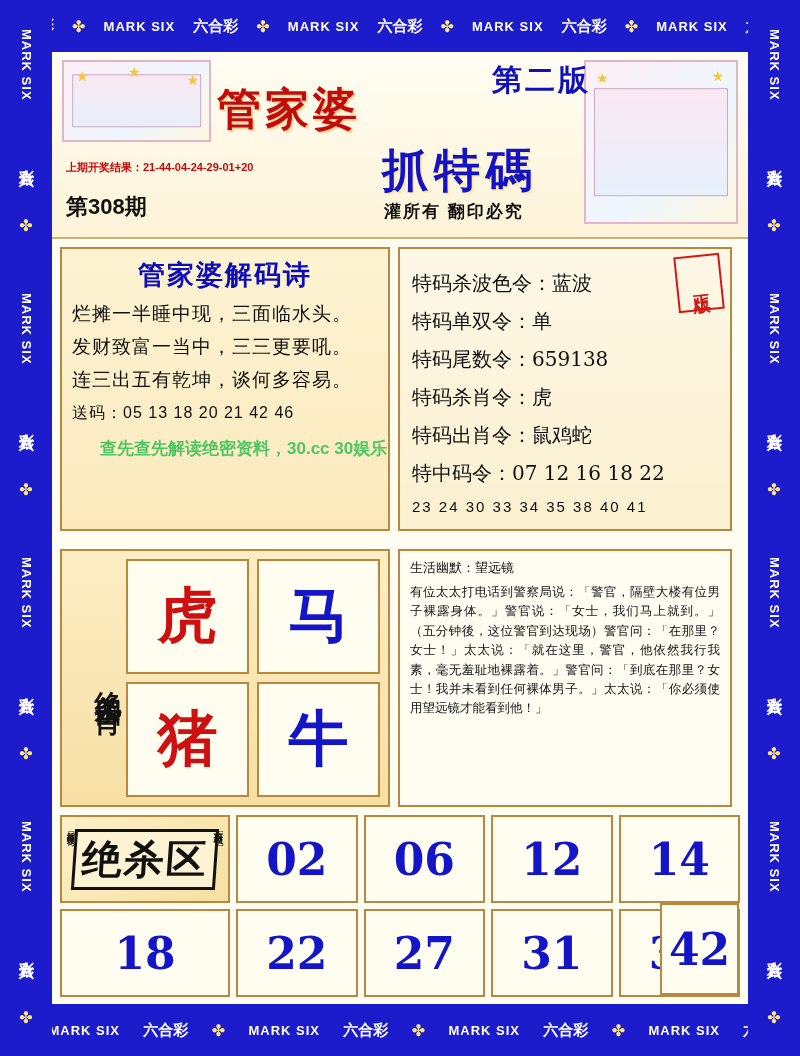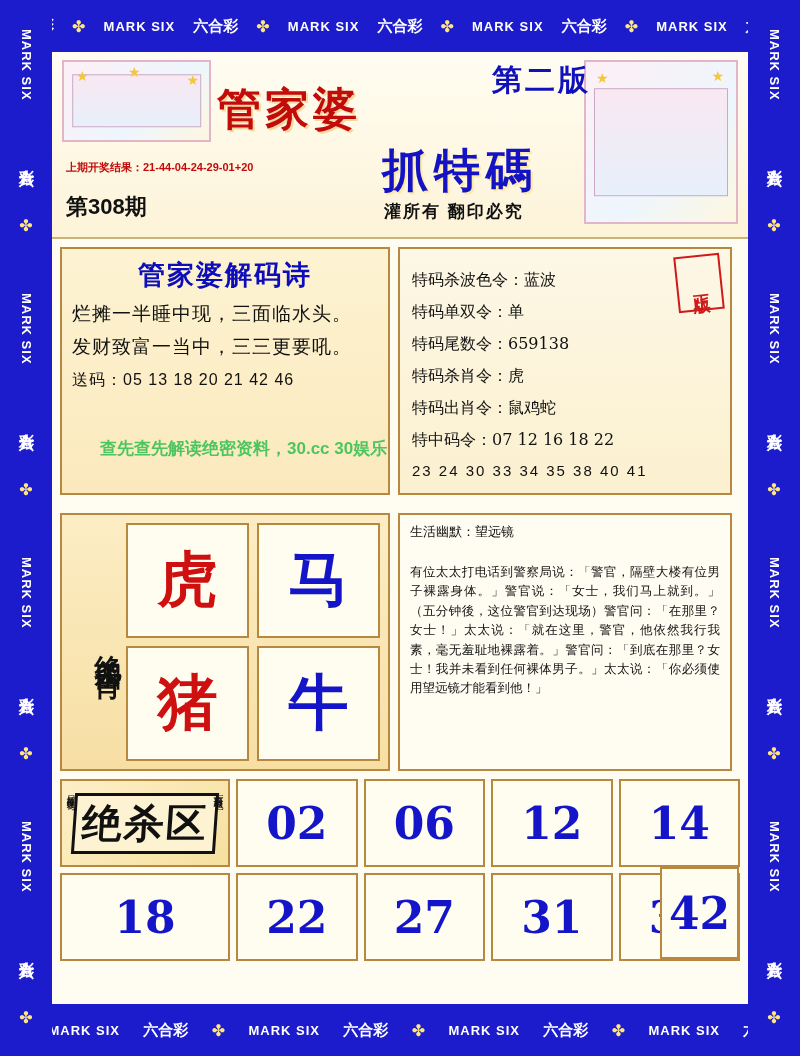--- a/index.html
+++ b/index.html
@@ -208,21 +208,21 @@
     letter-spacing: 1px;
   }
 
   .cmd-panel {
     width: 334px;
     padding: 10px 10px 14px 12px;
     position: relative;
     background: linear-gradient(180deg,#fdf7e6,#fbf0cf);
   }
   .cmd-line {
-    font-size: 16px;
+    font-size: 20px;
     color: #111;
     margin: 11px 0;
     font-family: "DejaVu Serif", serif;
   }
   .cmd-val { color: #111; }
   .cmd-nums {
     font-size: 15px;
     color: #111;
     letter-spacing: 2px;
     margin: 6px 0 0 0;
@@ -307,21 +307,21 @@
     width: 334px;
     height: 258px;
     padding: 8px 10px;
     box-sizing: border-box;
     background: #fffdf2;
     overflow: hidden;
   }
   .joke-title {
     font-size: 13px;
     color: #111;
-    margin-bottom: 22px;
+    margin-bottom: 6px;
   }
   .joke-body {
     font-size: 12.5px;
     line-height: 1.55;
     color: #111;
     text-align: justify;
   }
 
   
   .bottom {
@@ -485,20 +485,21 @@
       </div>
       <div class="issue-no">第308期</div>
     </div>
 
     <div class="mid">
 
       <div class="panel poem-panel">
         <div class="poem-title">管家婆解码诗</div>
         <div class="poem-line">烂摊一半睡中现，三面临水头。</div>
         <div class="poem-line">发财致富一当中，三三更要吼。</div>
+        <div class="poem-line">连三出五有乾坤，谈何多容易。</div>
         <div class="poem-send">
           <span>送码：</span><span>05  13  18  20  21  42  46</span>
         </div>
       </div>
 
       <div class="panel cmd-panel">
         <div class="stamp">正版</div>
 
         <div class="cmd-line">
           <span>特码杀波色令：</span><span class="cmd-val">蓝波</span>

